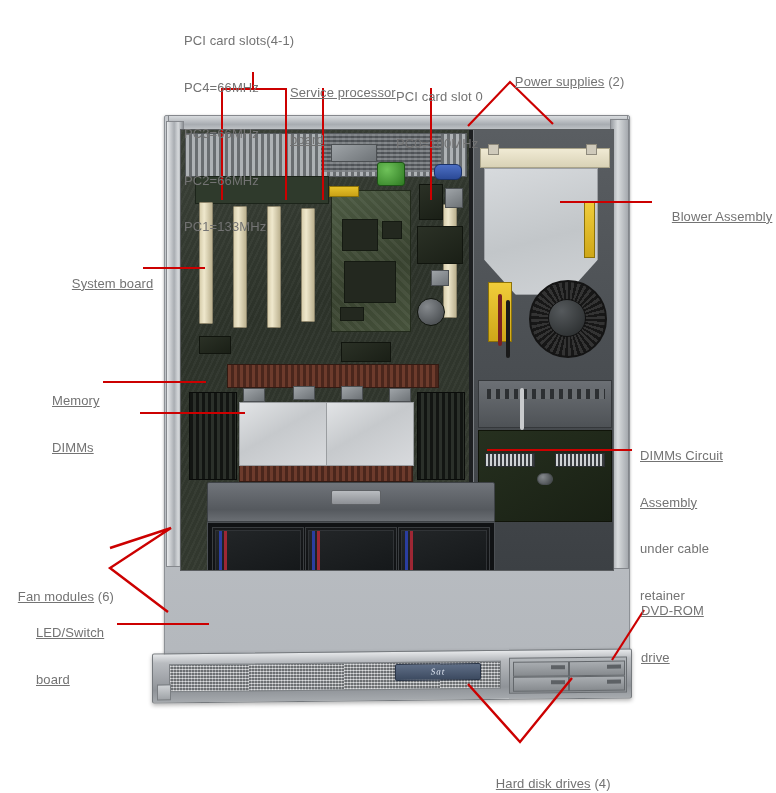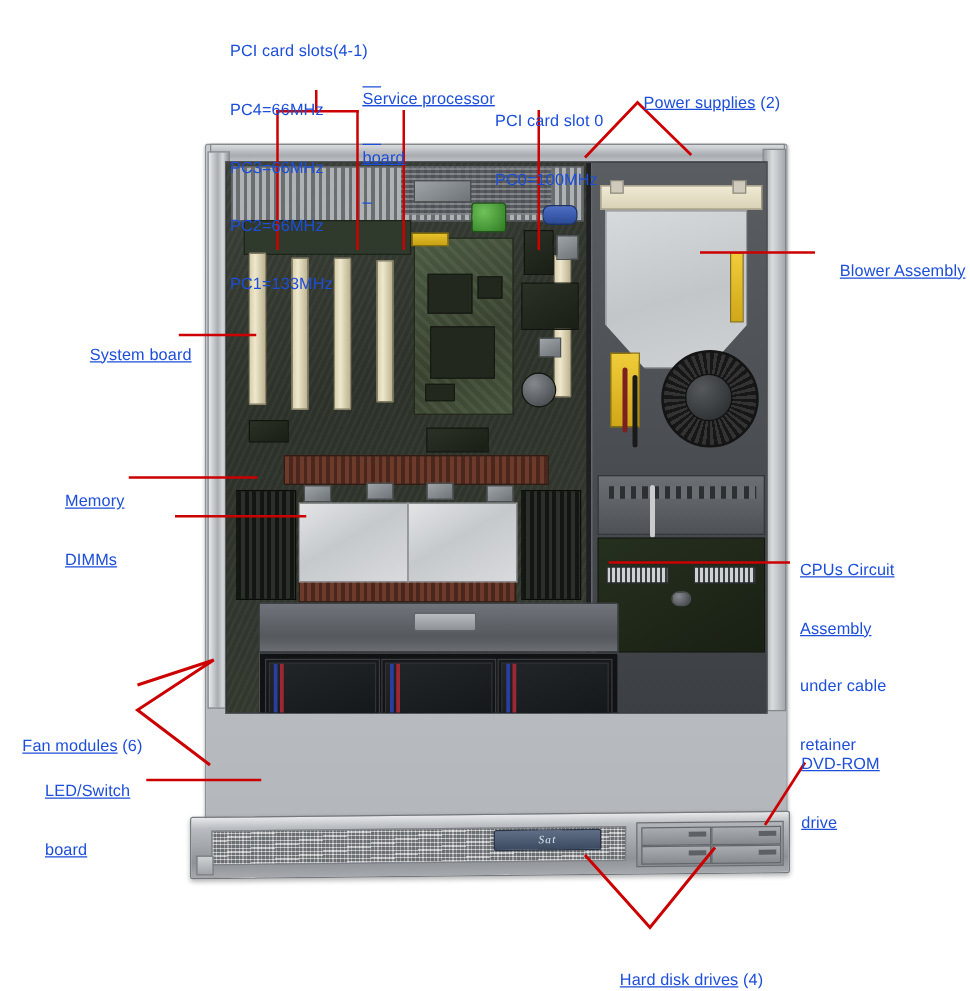--- a/index.html
+++ b/index.html
@@ -18,21 +18,21 @@
     height: 793px;
     background: #ffffff;
     overflow: hidden;
   }
 
   
   .callout {
     position: absolute;
     font-size: 13px;
     line-height: 15.5px;
-    color: #1d4ed8;
+    color: #737373;
     white-space: pre;
     letter-spacing: 0.1px;
   }
   .callout .u { text-decoration: underline; }
   .callout .n { text-decoration: none; }
 
   
   .lead {
     position: absolute;
     background: #cc0000;
@@ -552,21 +552,21 @@
   <div class="lead lead-h" style="left:117px;top:623px;width:92px;"></div>
 
   <div class="callout" style="left:184px;top:2px;">
     <div>PCI card slots(4-1)</div>
     <div>PC4=66MHz</div>
     <div>PC3=66MHz</div>
     <div>PC2=66MHz</div>
     <div>PC1=133MHz</div>
   </div>
 
-  <div class="callout" style="left:290px;top:40px;text-decoration:underline;">
+  <div class="callout" style="left:290px;top:54px;">
     <div class="u">Service processor</div>
     <div class="u">board</div>
   </div>
 
   <div class="callout" style="left:396px;top:58px;">
     <div>PCI card slot 0</div>
     <div>PC0=100MHz</div>
   </div>
 
   <div class="callout" style="left:500px;top:58px;">
@@ -581,21 +581,21 @@
     <span class="u">System board</span>
   </div>
 
   <div class="callout" style="left:52px;top:362px;">
     <div class="u">Memory</div>
     <div class="u">DIMMs</div>
   </div>
 
 
   <div class="callout" style="left:640px;top:417px;">
-    <div class="u">CPUs Circuit</div>
+    <div class="u">DIMMs Circuit</div>
     <div class="u">Assembly</div>
     <div class="n">under cable</div>
     <div class="n">retainer</div>
   </div>
 
   <div class="callout" style="left:3px;top:573px;">
     <span class="u">Fan modules</span><span class="n"> </span><span class="n">(6)</span>
   </div>
 
   <div class="callout" style="left:36px;top:594px;">

